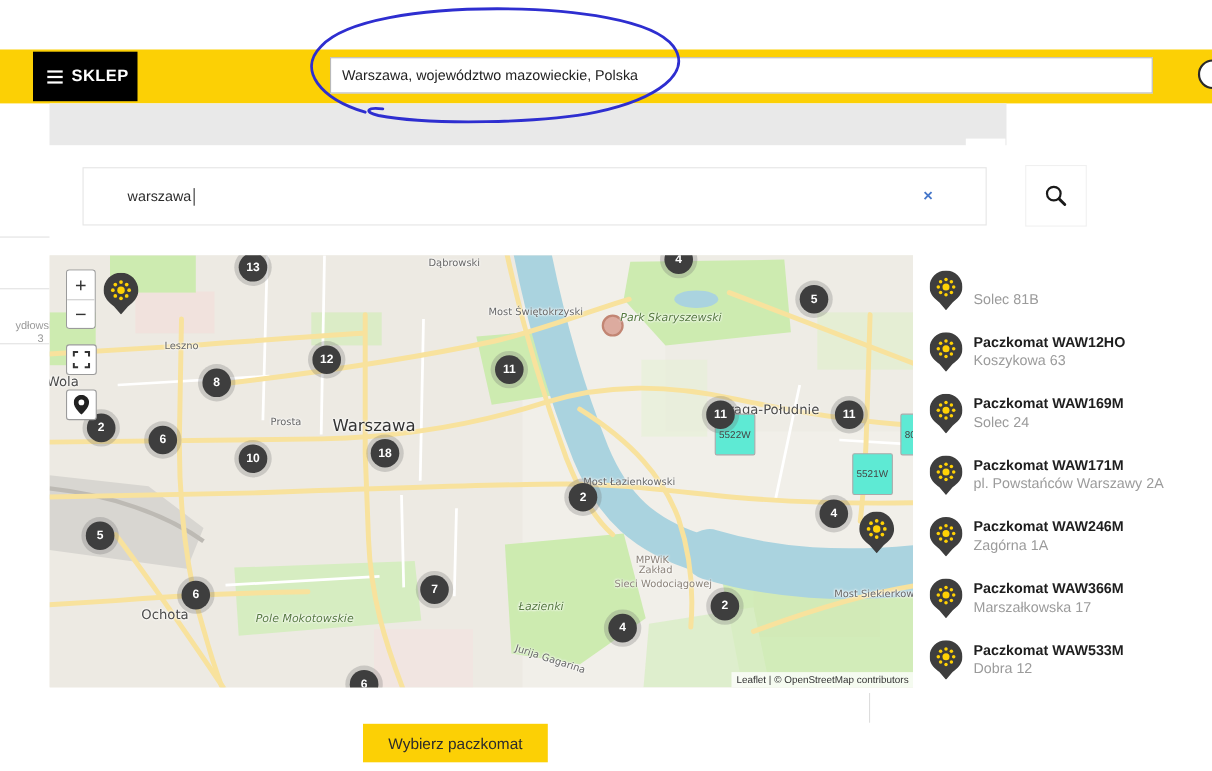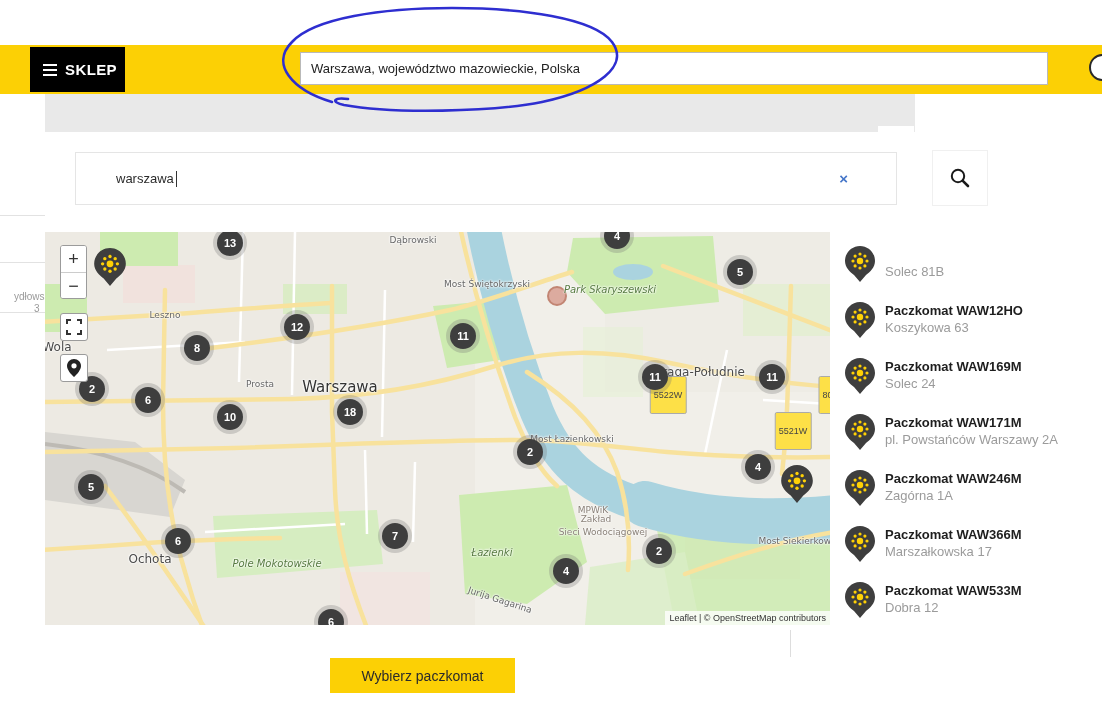--- a/index.html
+++ b/index.html
@@ -40,21 +40,21 @@
   .map{position:absolute;left:45px;top:232px;width:785px;height:393px;overflow:hidden;background:#f1efe9;cursor:grab}
   .map > svg{position:absolute;left:0;top:0}
   .map-layer{position:absolute;left:0;top:0;width:100%;height:100%}
   .map-label{position:absolute;transform:translate(-50%,-50%);white-space:nowrap;pointer-events:none;
     text-shadow:0 0 2px #fff,0 0 2px #fff,0 0 3px #fff;font-family:"DejaVu Sans",sans-serif}
   .map-label.city{font-size:15px;color:#333}
   .map-label.district{font-size:12px;color:#4a4a4a}
   .map-label.street{font-size:9px;color:#666}
   .map-label.park{font-size:10px;font-style:italic;color:#55793f}
   .map-label.poi{font-size:9px;color:#8a8178}
-  .refbadge{position:absolute;transform:translate(-50%,-50%);font-size:9px;color:#444;background:#fde047;
+  .refbadge{position:absolute;transform:translate(-50%,-50%);font-size:9px;color:#444;background:#5eead4;
     border:1px solid #aaa;border-radius:2px;padding:12px 3px;line-height:12px;pointer-events:none}
   .cluster{position:absolute;width:26px;height:26px;margin:-13px 0 0 -13px;border-radius:50%;background:var(--marker);
     color:#fff;font-size:11px;font-weight:700;display:flex;align-items:center;justify-content:center;
     box-shadow:0 0 0 4px rgba(110,110,110,.28);cursor:pointer}
   .pointpin{position:absolute;width:32px;height:38px;margin:-19px 0 0 -16px;cursor:pointer}
   .zoomctl{position:absolute;left:15px;top:13px;width:27px;background:#fff;border:1px solid #9b9b9b;border-radius:3px;overflow:hidden;z-index:3}
   .zoomctl button{display:block;width:100%;height:26px;background:#fff;border:none;font-size:18px;color:#333;cursor:pointer;line-height:22px;font-family:inherit;padding:0}
   .zoomctl button + button{border-top:1px solid #ccc}
   .sqctl{position:absolute;left:15px;width:28px;height:28px;background:#fff;border:1px solid #9b9b9b;border-radius:3px;
     display:flex;align-items:center;justify-content:center;cursor:pointer;z-index:3;padding:0}
@@ -64,21 +64,21 @@
   
   .pk-list{position:absolute;left:845px;top:240px;width:250px;height:378px;overflow:hidden;padding-top:20px}
   .pk-item{display:flex;gap:10px;margin-bottom:20px;height:36px;cursor:pointer}
   .pk-item:first-child{margin-top:-14px}
   .pk-texts{display:flex;flex-direction:column}
   .pk-code{font-size:13px;font-weight:700;color:#1e1e1e;line-height:17px;min-height:17px}
   .pk-addr{font-size:13px;color:#9b9b9b;line-height:17px}
 
   
   .footer-line{position:absolute;left:790px;top:630px;width:1px;height:27px;background:#ddd}
-  .choose-btn{position:absolute;left:330px;top:658px;width:185px;height:35px;background:var(--accent);border:none;
+  .choose-btn{position:absolute;left:330px;top:658px;width:168px;height:35px;background:var(--accent);border:none;
     font-size:14px;color:#2b2b2b;font-family:inherit;cursor:pointer}
 </style>
 </head>
 <body>
 
 <div id="page">
 
   <div class="hline" style="top:215px"></div>
   <div class="hline" style="top:262px"></div>
   <div class="hline" style="top:312px"></div>

